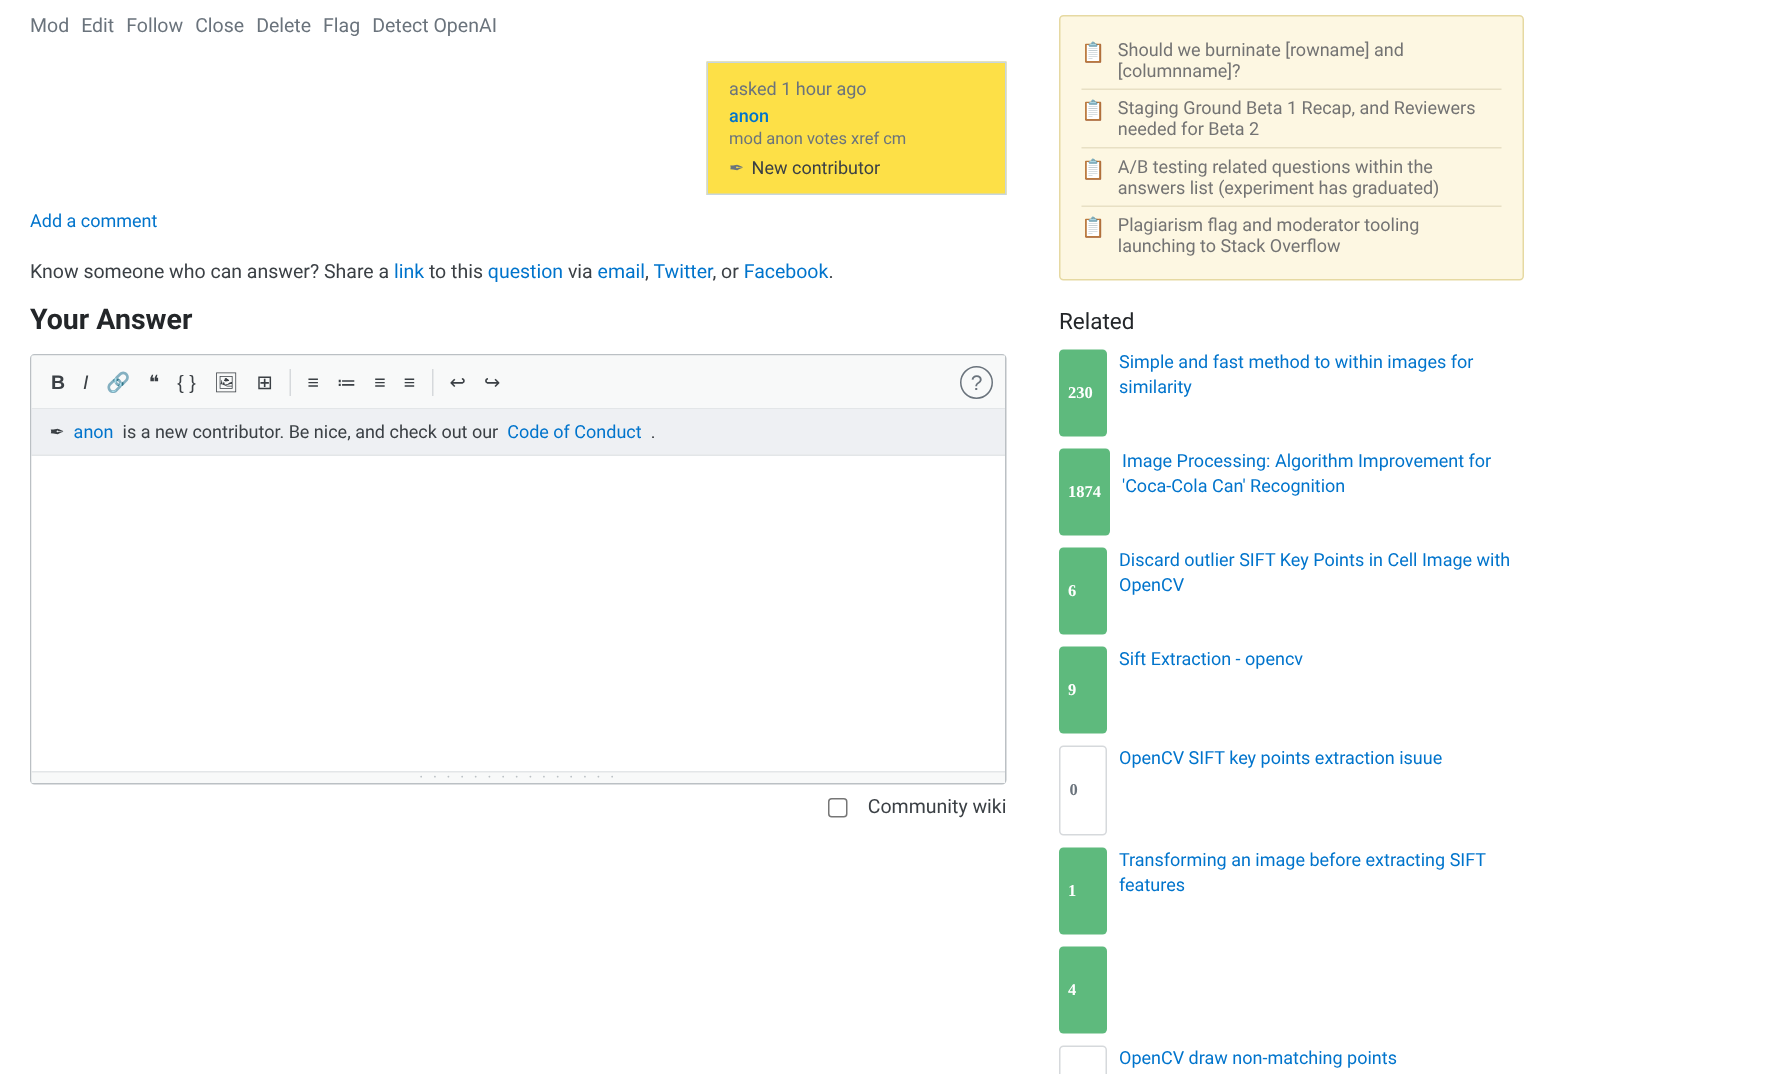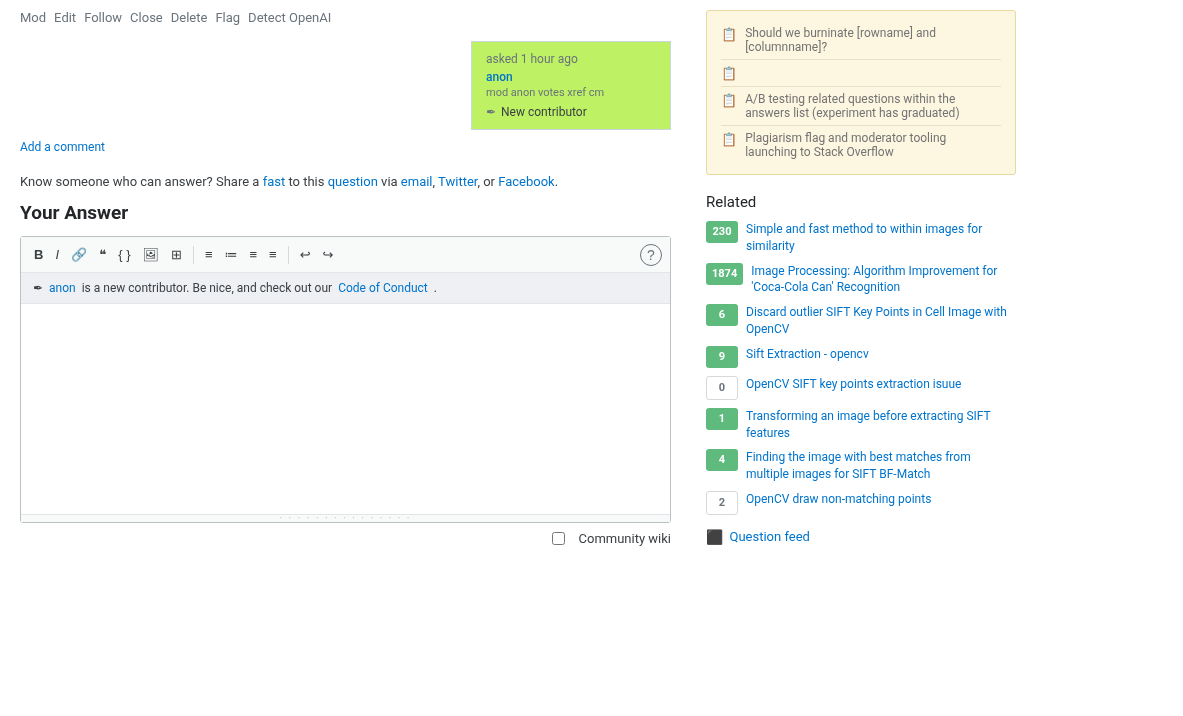--- a/index.html
+++ b/index.html
@@ -38,21 +38,21 @@
     .action-bar a {
       color: #6a737c;
       text-decoration: none;
       font-size: 13px;
       cursor: pointer;
     }
 
     
     .asked-box {
       float: right;
-      background: #bef264;
+      background: #fde047;
       border: 1px solid #c8d6df;
       padding: 10px 14px;
       font-size: 12px;
       color: #3b4045;
       min-width: 200px;
       margin-left: 20px;
       margin-bottom: 10px;
     }
     .asked-box .asked-time {
       color: #6a737c;
@@ -255,25 +255,25 @@
       align-items: flex-start;
       gap: 8px;
       margin-bottom: 8px;
     }
     .score-badge {
       flex-shrink: 0;
       background: #5eba7d;
       color: #fff;
       font-size: 11px;
       font-weight: 700;
-      padding: 2px 6px;
+      padding: 20px 6px;
       border-radius: 3px;
       min-width: 32px;
-      text-align: center;
       line-height: 18px;
+      font-family: Liberation Serif, serif;
     }
     .score-badge.zero {
       background: #fff;
       color: #6a737c;
       border: 1px solid #d6d9dc;
     }
     .related-item a {
       color: #0074cc;
       text-decoration: none;
       font-size: 12px;
@@ -320,21 +320,21 @@
       <div class="user-meta">mod anon votes xref cm</div>
       <div class="new-contributor-badge">
         <span class="nc-icon">✒</span>
         <span>New contributor</span>
       </div>
     </div>
 
     <a class="add-comment-link">Add a comment</a>
 
     <div class="share-section">
-      <span>Know someone who can answer? Share a </span><a>fast</a><span> to this </span><a>question</a><span> via </span><a>email</a><span>, </span><a>Twitter</a><span>, or </span><a>Facebook</a><span>.</span>
+      <span>Know someone who can answer? Share a </span><a>link</a><span> to this </span><a>question</a><span> via </span><a>email</a><span>, </span><a>Twitter</a><span>, or </span><a>Facebook</a><span>.</span>
     </div>
 
     <h2 class="your-answer-title">Your Answer</h2>
 
     <div class="editor-container">
       <div class="editor-toolbar">
         <button class="toolbar-btn" style="font-weight:bold;">B</button>
         <button class="toolbar-btn" style="font-style:italic;">I</button>
         <button class="toolbar-btn">🔗</button>
         <button class="toolbar-btn">❝</button>
@@ -376,20 +376,21 @@
   <div class="sidebar">
 
     <div class="sidebar-meta-box">
       <ul>
       <li>
             <span class="meta-icon">📋</span>
             <a>Should we burninate [rowname] and [columnname]?</a>
           </li>
           <li>
             <span class="meta-icon">📋</span>
+            <a>Staging Ground Beta 1 Recap, and Reviewers needed for Beta 2</a>
           </li>
           <li>
             <span class="meta-icon">📋</span>
             <a>A/B testing related questions within the answers list (experiment has graduated)</a>
           </li>
           <li>
             <span class="meta-icon">📋</span>
             <a>Plagiarism flag and moderator tooling launching to Stack Overflow</a>
           </li>
         </ul>
@@ -417,21 +418,20 @@
           <li class="related-item">
       <span class="score-badge zero">0</span>
       <a>OpenCV SIFT key points extraction isuue</a>
     </li>
           <li class="related-item">
       <span class="score-badge">1</span>
       <a>Transforming an image before extracting SIFT features</a>
     </li>
           <li class="related-item">
       <span class="score-badge">4</span>
-      <a>Finding the image with best matches from multiple images for SIFT BF-Match</a>
     </li>
           <li class="related-item">
       <span class="score-badge zero">2</span>
       <a>OpenCV draw non-matching points</a>
     </li>
         </ul>
     </div>
 
     <div class="question-feed-row">
       <span class="feed-icon">⬛</span>

